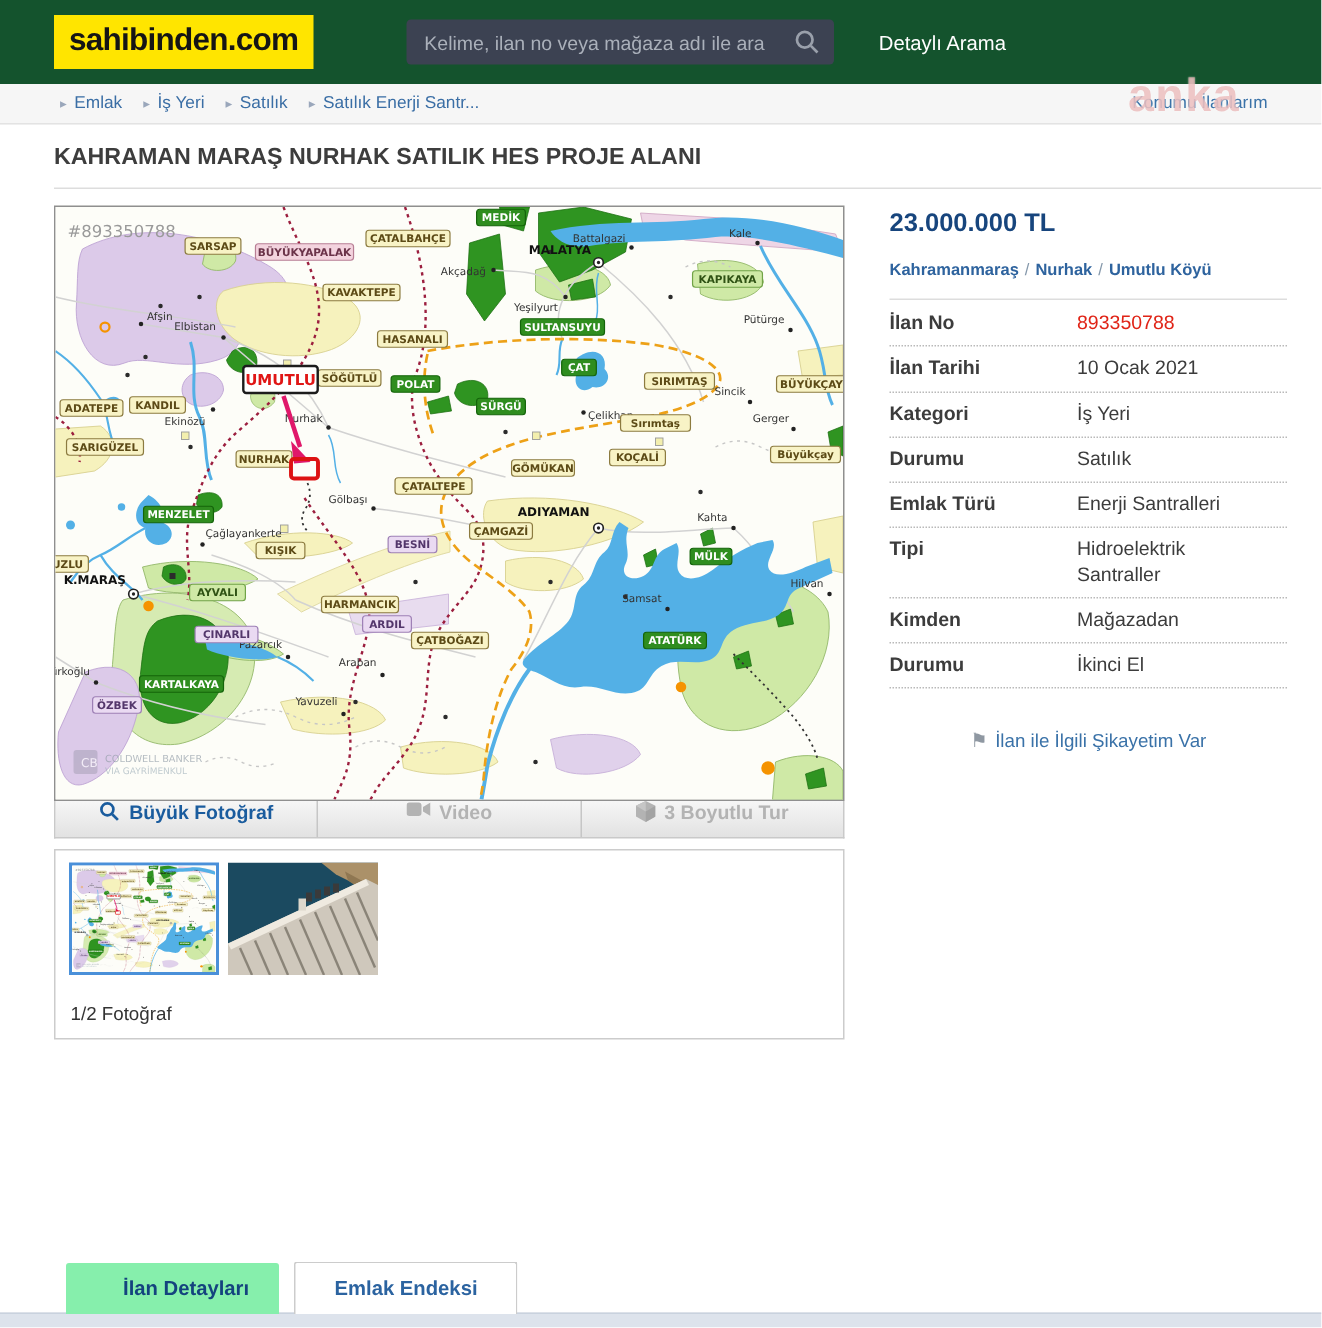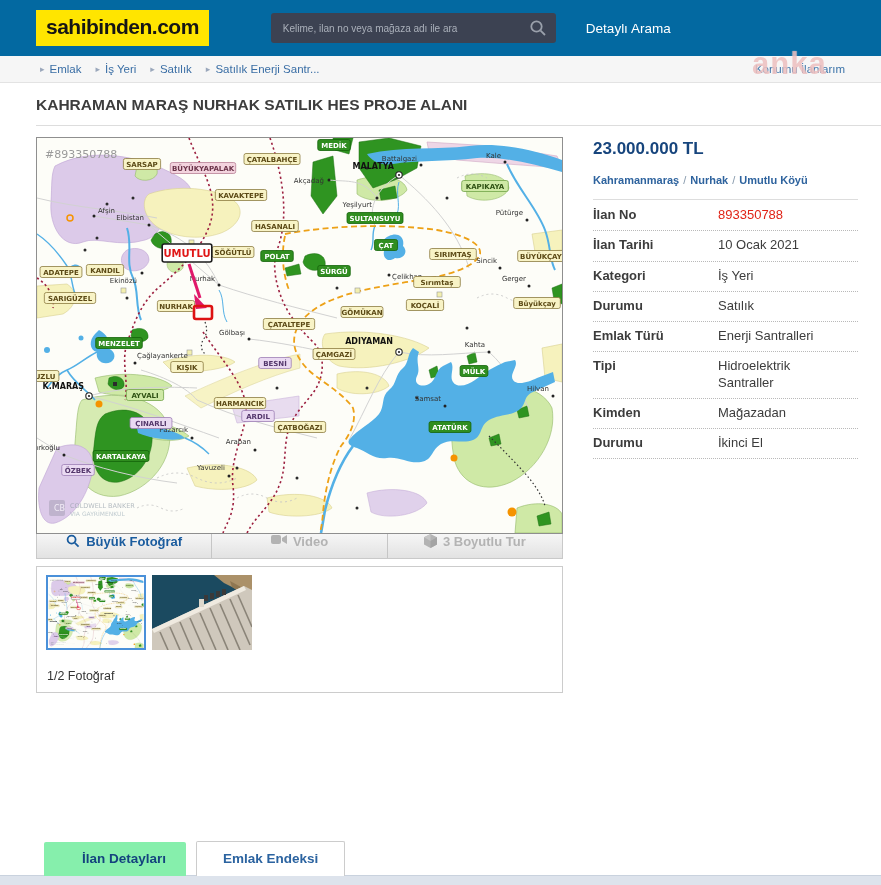--- a/index.html
+++ b/index.html
@@ -4,27 +4,27 @@
 <style>
   * { margin:0; padding:0; box-sizing:border-box; }
   html,body { background:#fff; }
   body {
     width:881px; height:885px; position:relative; overflow:hidden;
     font-family:"Liberation Sans","DejaVu Sans",sans-serif; color:#3d3d3d;
   }
   svg text { font-family:"DejaVu Sans","Liberation Sans",sans-serif; }
 
   
-  .header { height:56px; background:#0369a1; display:flex; align-items:center; }
+  .header { height:56px; background:#14532d; display:flex; align-items:center; }
   .logo { margin-left:36px; background:#ffe500; color:#151515; font-weight:bold;
           font-size:21px; letter-spacing:-0.5px; padding:5px 10px 7px; cursor:pointer; }
   .searchbox { margin-left:62px; width:285px; height:30px; background:#3c4252;
                border-radius:3px; display:flex; align-items:center; position:relative; }
   .searchbox input { flex:1; background:transparent; border:none; outline:none;
-                     color:#cfd3da; font-size:10px; padding:0 34px 0 12px;
+                     color:#cfd3da; font-size:13px; padding:0 34px 0 12px;
                      font-family:inherit; }
   .searchbox input::placeholder { color:#aab0ba; }
   .search-ico { position:absolute; right:9px; top:6px; }
   .detayli { margin-left:30px; color:#fff; font-size:13.5px; text-decoration:none; }
 
   
   .crumbbar { height:27px; background:#f6f6f6; border-bottom:1px solid #e3e3e3;
               display:flex; align-items:center; padding:0 36px 0 40px; font-size:11.5px; }
   .crumb { color:#3a6ea5; text-decoration:none; margin-right:14px; display:inline-flex; align-items:center; }
   .crumb .arr { color:#9aa7bb; font-size:9px; margin-right:5px; }
@@ -513,20 +513,23 @@
         </div>
       <div class="drow">
           <span class="lbl">Kimden</span>
           <span class="val">Mağazadan</span>
         </div>
       <div class="drow">
           <span class="lbl">Durumu</span>
           <span class="val">İkinci El</span>
         </div>
     </div>
+    <div class="complaint">
+      <span class="flag">⚑</span><a href="#">İlan ile İlgili Şikayetim Var</a>
+    </div>
   </div>
 </div>
 
 <div class="tabsrow">
   <a class="tab active" href="#">İlan Detayları</a>
   <a class="tab plain" href="#">Emlak Endeksi</a>
 </div>
 <div class="bottombar"></div>
 
 </body></html>

